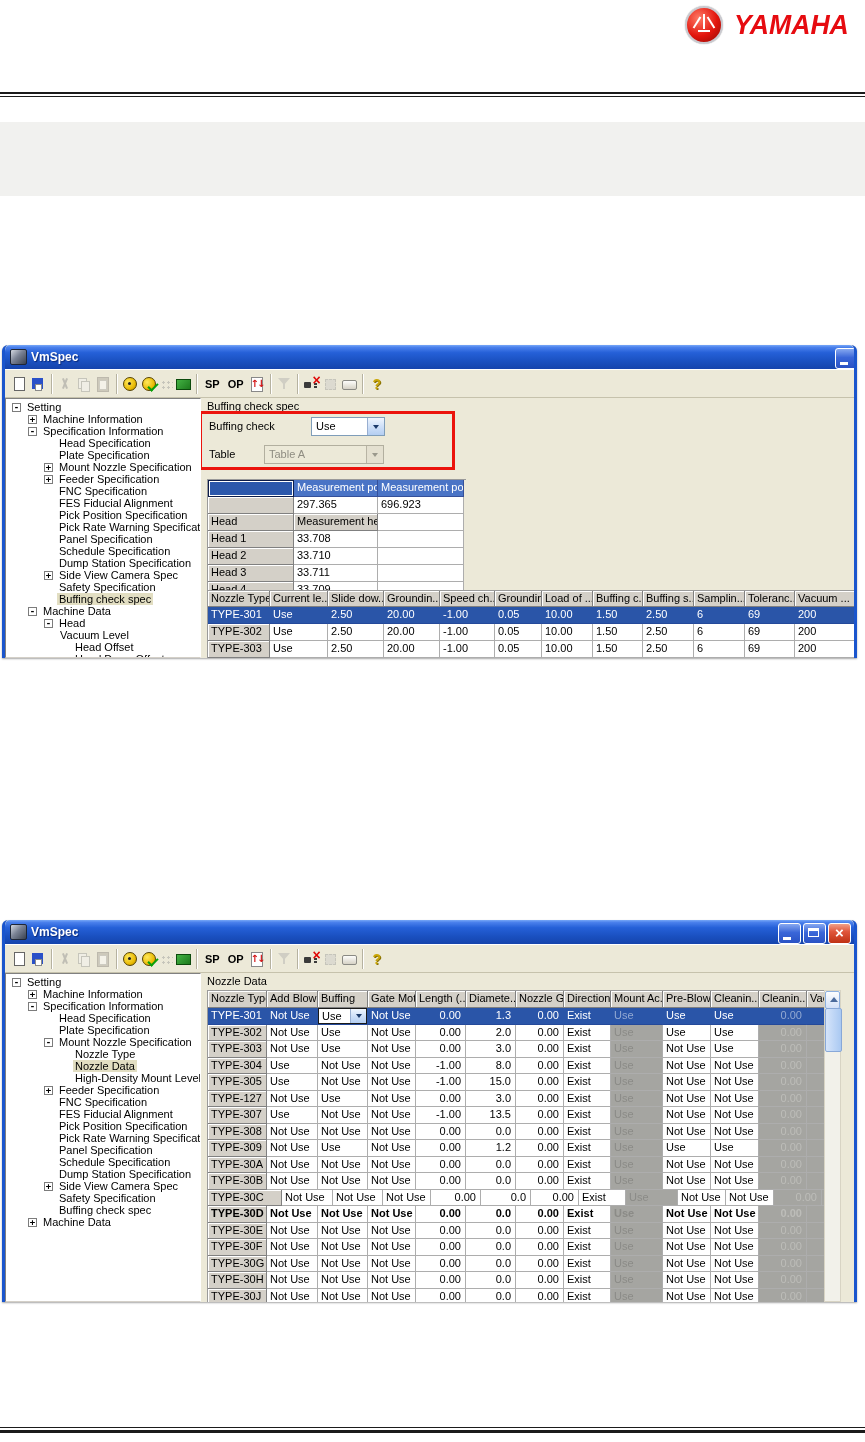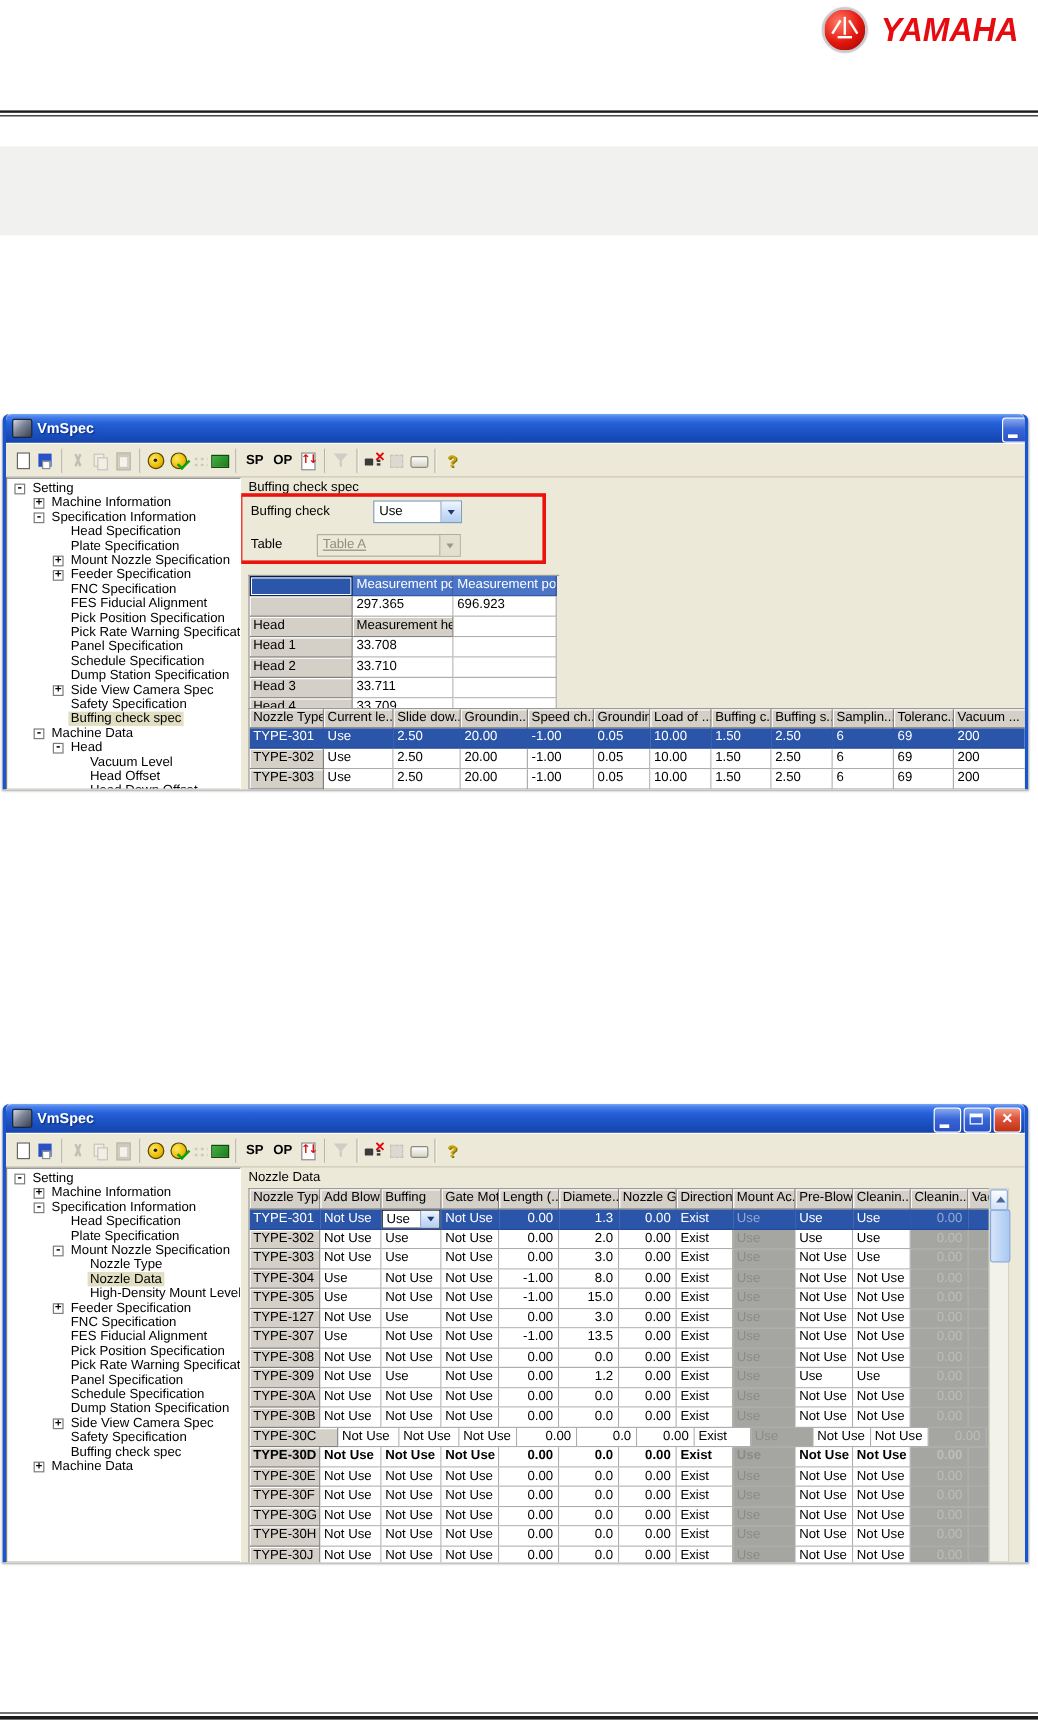--- a/index.html
+++ b/index.html
@@ -100,21 +100,21 @@
   .tree-label.sel{background:#e2dec2;}
   .panel{position:relative;flex:1;background:#ece9d8;overflow:hidden;font-size:11px;}
   .sec-title{position:absolute;left:6px;top:2px;color:#000;}
 
   
   .combo{position:absolute;background:#fff;border:1px solid #7f9db9;display:flex;align-items:stretch;font-size:11px;box-sizing:border-box;}
   .combo .val{flex:1;padding:2px 0 0 4px;overflow:hidden;white-space:nowrap;}
   .combo .cbtn{width:16px;background:linear-gradient(180deg,#f0f6fe,#cfe0f8 50%,#b4cef2);
     border-left:1px solid #98aed0;display:flex;align-items:center;justify-content:center;flex:none;}
   .combo .cbtn::after{content:"";border-left:3.5px solid transparent;border-right:3.5px solid transparent;border-top:4px solid #1c3a6a;}
-  .combo.disabled{background:#ece9d8;color:#8f8d82;border-color:#b2af9f;text-decoration:underline;}
+  .combo.disabled{background:#ece9d8;color:#8f8d82;border-color:#b2af9f;}
   .combo.disabled .cbtn{background:#e4e0d0;border-left-color:#b8b4a4;}
   .combo.disabled .cbtn::after{border-top-color:#9a988c;}
   #combo1{left:110px;top:19px;width:74px;height:19px;}
   #combo2{left:63px;top:47px;width:120px;height:19px;}
   .fld-label1{position:absolute;left:8px;top:22px;}
   .fld-label2{position:absolute;left:8px;top:50px;}
   #redbox{position:absolute;left:-2px;top:13px;width:250px;height:53px;border:3px solid #eb130c;z-index:9;}
 
   
   .grid{position:absolute;overflow:hidden;font-size:11px;border-top:1px solid #9a9a9a;border-left:1px solid #9a9a9a;}
@@ -261,21 +261,21 @@
           <span class="tree-label sel">Buffing check spec</span>
         </div>
         <div class="tree-row" style="padding-left: 22px;">
           <span class="tg">-</span>
           <span class="tree-label">Machine Data</span>
         </div>
         <div class="tree-row" style="padding-left: 38px;">
           <span class="tg">-</span>
           <span class="tree-label">Head</span>
         </div>
-        <div class="tree-row" style="padding-left: 67px; align-items: flex-end;">
+        <div class="tree-row" style="padding-left: 52px; align-items: flex-end;">
           <span class="tree-label">Vacuum Level</span>
         </div>
         <div class="tree-row" style="padding-left: 67px;">
           <span class="tree-label">Head Offset</span>
         </div>
         <div class="tree-row" style="padding-left: 67px;">
           <span class="tree-label">Head Down Offset</span>
         </div>
       </div>
     <div class="panel">

